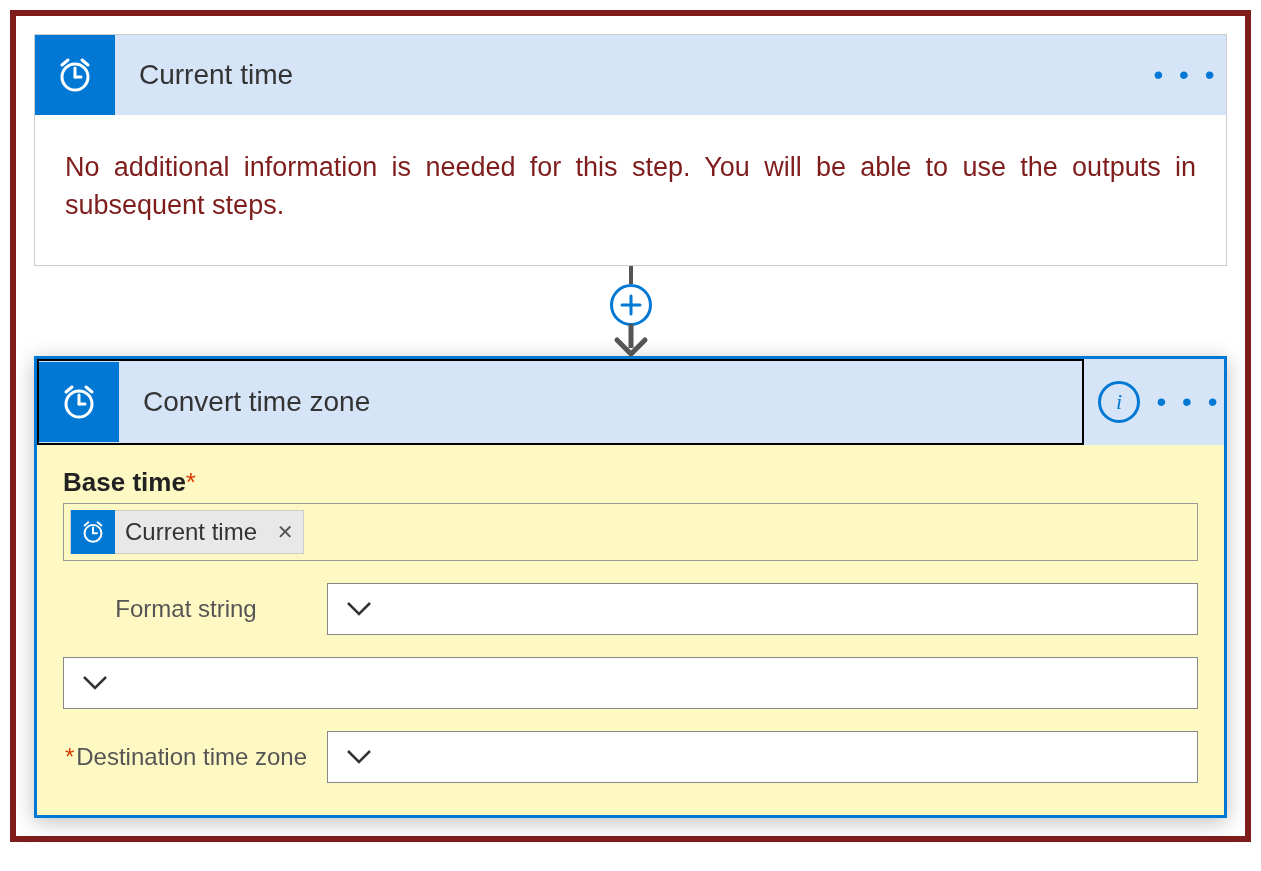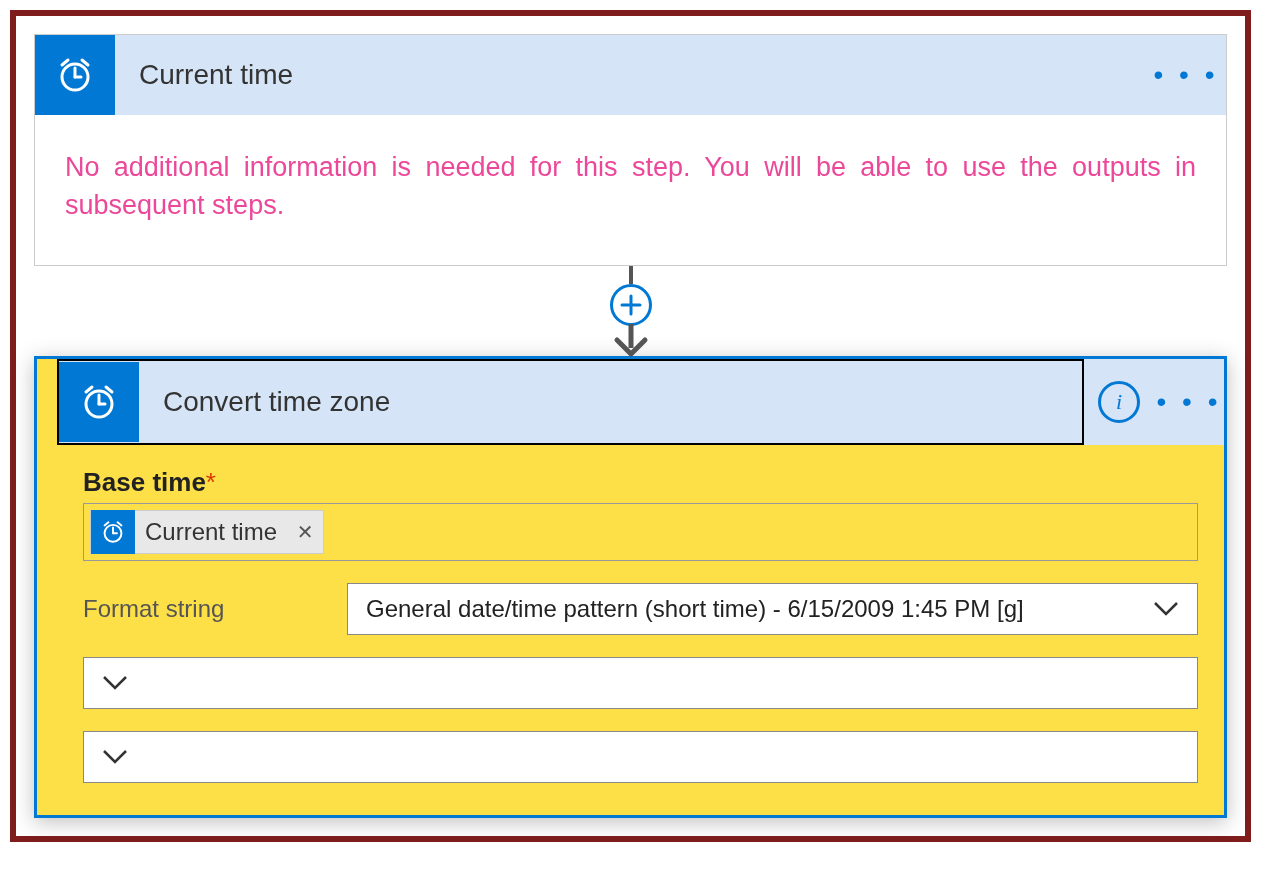--- a/index.html
+++ b/index.html
@@ -45,21 +45,21 @@
     width: 80px;
     text-align: center;
     color: #0078d4;
     font-size: 28px;
     cursor: pointer;
     letter-spacing: 4px;
   }
   .card1-body {
     padding: 34px 30px 40px 30px;
     font-size: 27px;
-    color: #ec4899;
+    color: #7f1d1d;
     text-align: justify;
     line-height: 1.4;
   }
 
   
   .connector-wrap {
     position: relative;
     height: 90px;
     display: flex;
     justify-content: center;
@@ -85,23 +85,22 @@
   }
   .plus-circle svg { display: block; }
   .arrow-svg {
     position: absolute;
     top: 58px;
   }
 
   
   .card2 {
     border: 3px solid #0078d4;
-    background: #fde047;
+    background: #fef9c3;
     box-shadow: 0 4px 20px rgba(0,0,0,0.25);
-    padding-left: 20px;
   }
   .header2row {
     display: flex;
     align-items: stretch;
     background: #d5e4f6;
   }
   .header2main {
     display: flex;
     align-items: center;
     flex: 1;
@@ -189,20 +188,21 @@
     align-items: center;
     margin-bottom: 22px;
     gap:  18px;
   }
   .form-row:last-child { margin-bottom: 4px; }
   .row-label {
     width: 246px;
     font-size: 24px;
     color: #555;
     flex-shrink: 0;
+    text-align: center;
   }
   .row-label .req-pre { color: #d83b01; margin-right: 2px; }
   .dropdown {
     flex: 1;
     border: 1px solid #888;
     height: 52px;
     display: flex;
     align-items: center;
     padding: 0 18px;
     cursor: pointer;
@@ -292,36 +292,38 @@
           <span class="chip-text">Current time</span>
           <span class="chip-x">✕</span>
         </div>
       </div>
 
       <div class="form-row">
         <div class="row-label">
           <span>Format string</span>
         </div>
         <div class="dropdown">
-          <span class="dropdown-text">General date/time pattern (short time) - 6/15/2009 1:45 PM [g]</span>
           <svg class="chevron" width="26" height="16" viewBox="0 0 26 16">
             <polyline points="2,2 13,13 24,2" fill="none" stroke="#333" stroke-width="2.5"></polyline>
           </svg>
         </div>
       </div>
 
       <div class="form-row">
         <div class="dropdown">
           <svg class="chevron" width="26" height="16" viewBox="0 0 26 16">
             <polyline points="2,2 13,13 24,2" fill="none" stroke="#333" stroke-width="2.5"></polyline>
           </svg>
         </div>
       </div>
 
       <div class="form-row">
+        <div class="row-label">
+          <span class="req-pre">*</span><span>Destination time zone</span>
+        </div>
         <div class="dropdown">
           <svg class="chevron" width="26" height="16" viewBox="0 0 26 16">
             <polyline points="2,2 13,13 24,2" fill="none" stroke="#333" stroke-width="2.5"></polyline>
           </svg>
         </div>
       </div>
 
     </div>
   </div>
 

